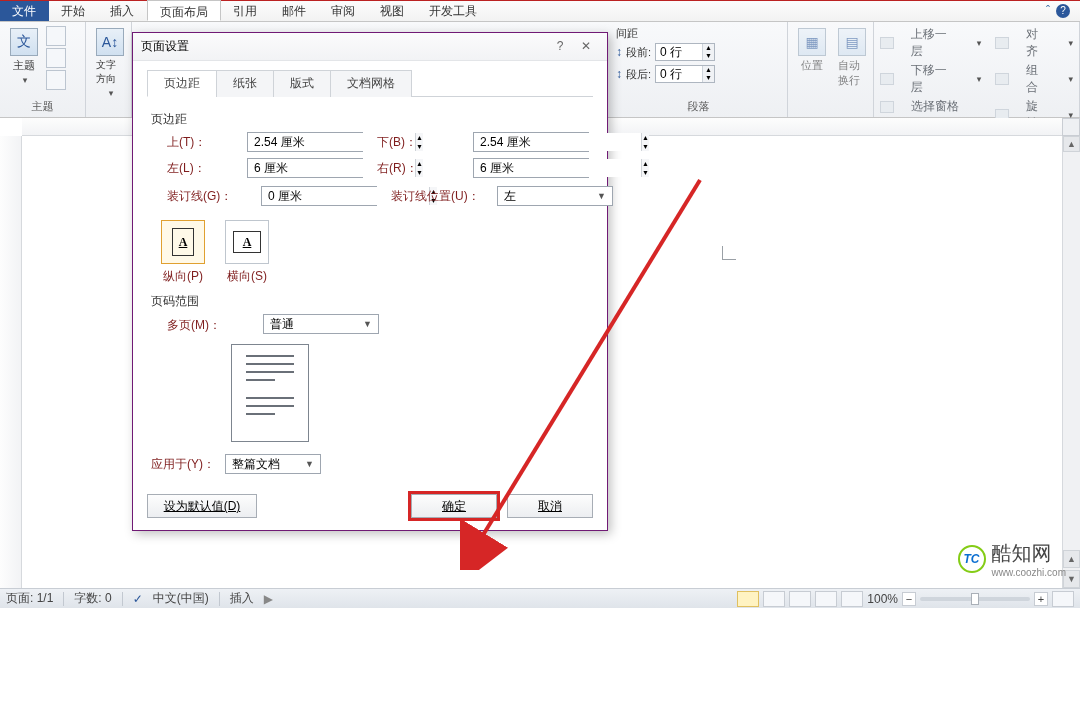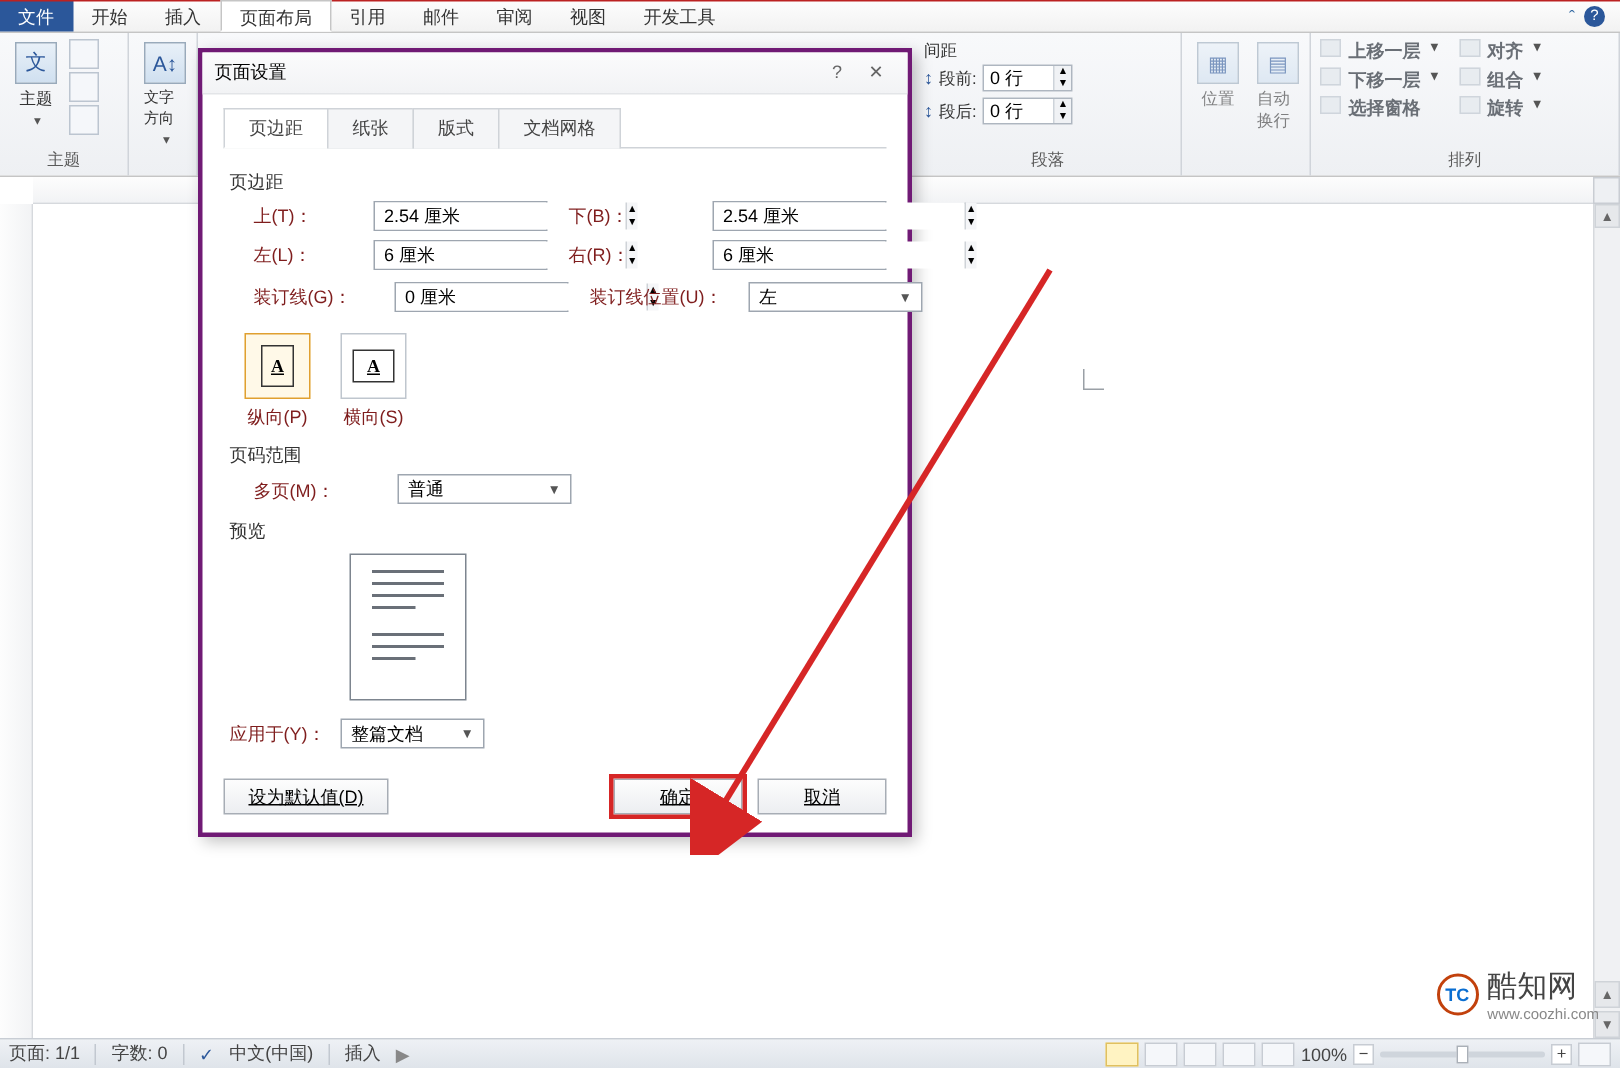--- a/index.html
+++ b/index.html
@@ -1,17 +1,17 @@
 <!DOCTYPE html>
 <html><head>
 <meta charset="utf-8">
 <style>
 * { box-sizing: border-box; margin: 0; padding: 0; font-family: "Microsoft YaHei", SimSun, sans-serif; font-size: 12px; }
 html, body { width: 1080px; height: 712px; overflow: hidden; background: #fff; }
-.app { position: relative; width: 1080px; height: 712px; background: #fff; }
+.app { position: relative; width: 1080px; height: 608px; background: #fff; }
 
 
 .menu-tabs { display: flex; height: 22px; background: linear-gradient(#fdfdfd,#f2f2f2); border-bottom: 1px solid #c5c5c5; align-items: stretch; position: relative; }
 .menu-tabs::before { content:""; position:absolute; top:-1px; left:0; right:0; height:2px; background:#b22; }
 .menu-tab { padding: 3px 12px 2px; color: #333; cursor: default; border-right: 1px solid transparent; }
 .menu-tab.file { background: #2b579a; color: #fff; }
 .menu-tab.active { background: #fff; border: 1px solid #c5c5c5; border-bottom: 1px solid #fff; position: relative; top: 0; }
 .menu-right { margin-left: auto; display: flex; align-items: center; gap: 6px; padding-right: 10px; color: #2b579a; }
 .help-icon { width: 14px; height: 14px; border-radius: 50%; background: #2b579a; color: #fff; display: inline-flex; align-items: center; justify-content: center; font-size: 10px; }
 
@@ -26,21 +26,21 @@
 .small-btn { width: 20px; height: 20px; border: 1px solid #bcc5d0; background: #f5f7fa; }
 .drop-caret { font-size: 9px; color: #555; margin-left: 2px; }
 .col-lbl { font-size: 11px; color: #333; }
 
 .spacing-row { display: flex; align-items: center; gap: 4px; margin: 2px 0; }
 .spin { display: inline-flex; align-items: center; border: 1px solid #aeb6c0; background: #fff; height: 18px; }
 .spin input { width: 46px; border: none; outline: none; padding: 0 4px; font-size: 12px; height: 16px; }
 .spin .updn { display: flex; flex-direction: column; width: 12px; }
 .spin .updn span { height: 8px; font-size: 7px; line-height: 7px; text-align: center; background: #f0f2f5; border-left: 1px solid #cdd3da; cursor: pointer; }
 .arrange-list { display: flex; flex-direction: column; gap: 2px; font-size: 11px; color: #6a6f76; }
-.arrange-list .row { display: flex; align-items: flex-start; gap: 5px; font-weight: bold; }
+.arrange-list .row { display: flex; align-items: center; gap: 17px; }
 .tiny { width: 14px; height: 12px; background: #e8ecf0; border: 1px solid #cfd5dc; }
 
 
 .workspace { position: absolute; top: 118px; left: 0; right: 0; bottom: 20px; background: #fff; }
 .ruler-h { position: absolute; top: 0; left: 22px; right: 18px; height: 18px; background: linear-gradient(#fdfdfd,#f2f3f5); border-bottom: 1px solid #d6d9dd; }
 .ruler-v { position: absolute; top: 18px; left: 0; width: 22px; bottom: 0; background: linear-gradient(90deg,#fdfdfd,#f2f3f5); border-right: 1px solid #d6d9dd; }
 .ruler-toggle { position: absolute; top: 0; right: 0; width: 18px; height: 18px; background: #eef0f3; border: 1px solid #c9cdd3; }
 .canvas { position: absolute; top: 18px; left: 22px; right: 18px; bottom: 0; background: #fff; overflow: hidden; }
 .page-mark { position: absolute; top: 110px; left: 700px; width: 20px; height: 20px; }
 .page-mark::before { content:""; position:absolute; left:0; top:0; width:1px; height:14px; background:#9aa0a6; }
@@ -55,21 +55,21 @@
 .statusbar { position: absolute; left: 0; right: 0; bottom: 0; height: 20px; background: linear-gradient(#eef1f5,#dfe4ea); border-top: 1px solid #c8cdd4; display: flex; align-items: center; padding: 0 6px; gap: 10px; font-size: 11px; color: #444; }
 .statusbar .sep { width: 1px; height: 14px; background: #c2c8d0; }
 .statusbar .right { margin-left: auto; display: flex; align-items: center; gap: 4px; }
 .view-btn { width: 22px; height: 16px; border: 1px solid #c7ccd3; background: #f5f7fa; }
 .view-btn.active { background: #fff3c2; border-color: #e0c060; }
 .zoom-track { width: 110px; height: 4px; background: #cfd5dc; position: relative; border-radius: 2px; }
 .zoom-thumb { position: absolute; top: -4px; left: 50%; width: 8px; height: 12px; background: #fff; border: 1px solid #aab0b8; transform: translateX(-50%); }
 .zoom-btn { width: 14px; height: 14px; border: 1px solid #c7ccd3; background: #fff; text-align: center; line-height: 12px; font-size: 11px; }
 
 
-.dialog { position: absolute; top: 32px; left: 132px; width: 476px; background: #fff; border: 3px solid #701a75; box-shadow: 3px 3px 10px rgba(0,0,0,.25); z-index: 50; }
+.dialog { position: absolute; top: 32px; left: 132px; width: 476px; background: #fff; border: 1px solid #701a75; box-shadow: 3px 3px 10px rgba(0,0,0,.25); z-index: 50; }
 .dlg-title { height: 28px; display: flex; align-items: center; padding: 0 8px; background: linear-gradient(#fbfbfc,#f2f3f5); border-bottom: 1px solid #e3e5e8; }
 .dlg-title .spacer { flex: 1; }
 .dlg-title .wbtn { width: 26px; height: 18px; text-align: center; line-height: 16px; color: #666; font-size: 12px; cursor: default; }
 .dlg-tabs { display: flex; padding: 8px 14px 0; gap: 0; }
 .dlg-tab { padding: 4px 16px; border: 1px solid #cfd3d8; border-bottom: none; background: #f4f5f7; color: #444; position: relative; top: 1px; }
 .dlg-tab.active { background: #fff; border-bottom: 1px solid #fff; }
 .dlg-tab + .dlg-tab { margin-left: -1px; }
 .dlg-body { border-top: 1px solid #cfd3d8; margin: 0 14px; padding: 8px 4px 4px; }
 
 .field-grid { display: grid; grid-template-columns: 74px 124px 90px 124px; row-gap: 6px; column-gap: 6px; align-items: center; margin: 4px 0 8px; }
@@ -100,21 +100,21 @@
 .dlg-foot { display:flex; align-items:center; padding:6px 14px 12px; gap:10px;text-decoration:underline; }
 .btn { min-width:86px; height:24px; border:1px solid #a7adb5; background:linear-gradient(#fdfdfd,#eceef1); text-align:center; line-height:22px; cursor:default; }
 .btn.primary { outline: 3px solid #d62626; outline-offset: 0; }
 .dlg-foot .spacer { flex:1; }
 
 
 .arrow-svg { position:absolute; left:460px; top:170px; width:260px; height:400px; z-index:60; pointer-events:none; }
 
 
 .watermark { position:absolute; right:14px; bottom:30px; display:flex; align-items:center; gap:6px; color:#444; z-index:5; }
-.watermark .logo { width:28px; height:28px; border:2px solid #c2410c; border-radius:50%; display:flex; align-items:center; justify-content:center; color:#0a6ed1; font-weight:bold; background:#fff;margin-left:45px; }
+.watermark .logo { width:28px; height:28px; border:2px solid #84cc16; border-radius:50%; display:flex; align-items:center; justify-content:center; color:#0a6ed1; font-weight:bold; font-style:italic; background:#fff;margin-left:45px; }
 .watermark .txt { font-size:20px; }
 .watermark .sub { font-size:10px; color:#888; }
 
 </style>
 </head>
 <body>
 
 <div class="app">
 
   <div class="menu-tabs">
@@ -344,21 +344,20 @@
 
       <div class="section-title">页码范围</div>
       <div style="display:flex; align-items:flex-end; gap:42px; margin:4px 0 10px 16px">
         <span class="lbl">多页(M)：</span>
         <span class="dsel">
             <span>普通</span>
             <span class="car">▼</span>
           </span>
       </div>
 
-      <div class="section-title">预览</div>
       <div class="preview-box">
         <div class="ln"></div>
           <div class="ln"></div>
           <div class="ln"></div>
           <div class="ln short"></div>
         <div style="height:4px"></div>
         <div class="ln"></div>
           <div class="ln"></div>
           <div class="ln short"></div>
       </div>

